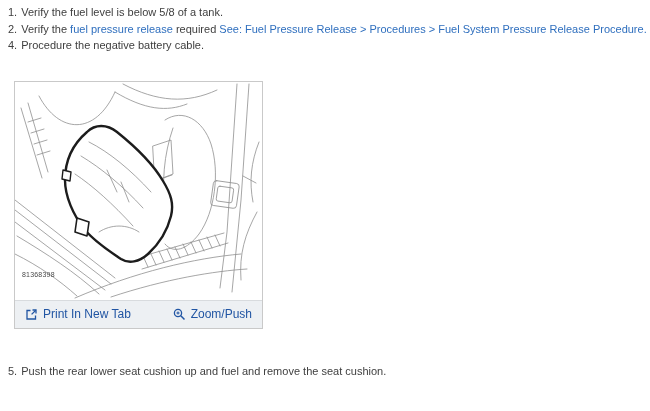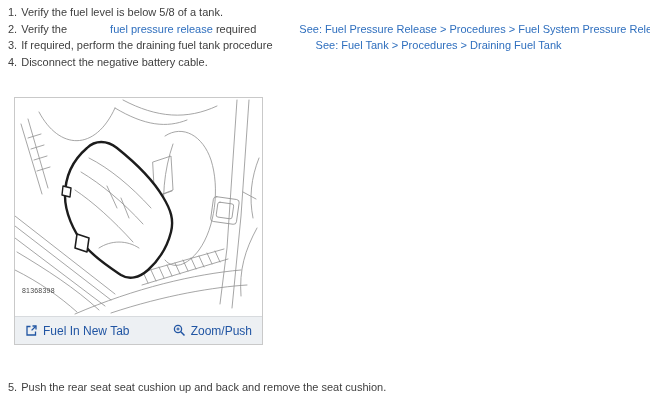--- a/index.html
+++ b/index.html
@@ -9,21 +9,21 @@
     --panel-border:#c9c9c9;
     --footer-bg:#edf0f3;
   }
   *{margin:0;padding:0;box-sizing:border-box;}
   html,body{width:650px;height:411px;overflow:hidden;background:#ffffff;
     font-family:"Liberation Sans","DejaVu Sans",sans-serif;}
   .page{position:relative;width:550px;height:411px;background:#fff;}
   .steps{padding:4px 0 0 8px;}
   .step{font-size:11px;line-height:16.5px;color:var(--body-text);white-space:nowrap;}
   .step .num{margin-right:4px;}
-  .step a{color:var(--link-blue);text-decoration:none;cursor:pointer;margin-left:40px;}
+  .step a{color:var(--link-blue);text-decoration:none;cursor:pointer;}
   .figure-panel{margin:27px 0 0 14px;width:249px;height:248px;
     border:1px solid var(--panel-border);background:#fff;}
   .figure-image{position:relative;width:247px;height:218px;background:#fff;overflow:hidden;}
   .figure-image svg{display:block;}
   .fig-label{position:absolute;left:7px;top:189px;font-size:7px;letter-spacing:.2px;color:#4a4a4a;}
   .figure-footer{display:flex;justify-content:space-between;align-items:center;
     width:247px;height:28px;background:var(--footer-bg);border-top:1px solid #d8dbde;padding:0 10px;}
   .footer-link{display:flex;align-items:center;gap:5px;font-size:12px;
     color:var(--footer-link-blue);text-decoration:none;cursor:pointer;}
   .footer-link svg{flex:0 0 auto;}
@@ -35,24 +35,21 @@
 <div class="page">
 
   <div class="steps">
     <div class="step">
       <span class="num">1.</span><span>Verify the fuel level is below 5/8 of a tank.</span>
     </div>
     <div class="step">
       <span class="num">2.</span><span>Verify the </span><a>fuel pressure release</a><span> required </span><a>See: Fuel Pressure Release &gt; Procedures &gt; Fuel System Pressure Release Procedure.</a>
     </div>
     <div class="step">
-      <span class="num">3.</span><span>If required, perform the draining fuel tank procedure </span><a>See: Fuel Tank &gt; Procedures &gt; Draining Fuel Tank</a>
-    </div>
-    <div class="step">
-      <span class="num">4.</span><span>Disconnect the negative battery cable.</span>
+      <span class="num">4.</span><span>Procedure the negative battery cable.</span>
     </div>
   </div>
 
   <div class="figure-panel">
     <div class="figure-image">
       <svg width="247" height="218" viewBox="0 0 247 218">
         <g stroke="#8f8f8f" stroke-width="0.8" fill="none" stroke-linecap="round">
 
           <path d="M 24 14 C 44 52 80 54 100 10"></path>
 
@@ -107,30 +104,30 @@
       </svg>
       <span class="fig-label">81368398</span>
     </div>
     <div class="figure-footer">
       <a class="footer-link">
         <svg width="13" height="13" viewBox="0 0 13 13">
           <path d="M5.5 2.5 H2 V11 H10.5 V7.5" fill="none" stroke="#2155a3" stroke-width="1.3"></path>
           <path d="M7.5 2 H11 V5.5" fill="none" stroke="#2155a3" stroke-width="1.3"></path>
           <path d="M10.8 2.2 L6.6 6.4" fill="none" stroke="#2155a3" stroke-width="1.3"></path>
         </svg>
-        <span>Fuel In New Tab</span>
+        <span>Print In New Tab</span>
       </a>
       <a class="footer-link">
         <svg width="13" height="13" viewBox="0 0 13 13">
           <circle cx="5" cy="5" r="3.6" fill="none" stroke="#2155a3" stroke-width="1.3"></circle>
           <path d="M5 3.4 V6.6 M3.4 5 H6.6" stroke="#2155a3" stroke-width="1.1"></path>
           <path d="M7.8 7.8 L11.5 11.5" stroke="#2155a3" stroke-width="1.5"></path>
         </svg>
         <span>Zoom/Push</span>
       </a>
     </div>
   </div>
 
   <div class="step step-final">
-    <span class="num">5.</span><span>Push the rear seat seat cushion up and back and remove the seat cushion.</span>
+    <span class="num">5.</span><span>Push the rear lower seat cushion up and fuel and remove the seat cushion.</span>
   </div>
 
 </div>
 
 </body></html>

